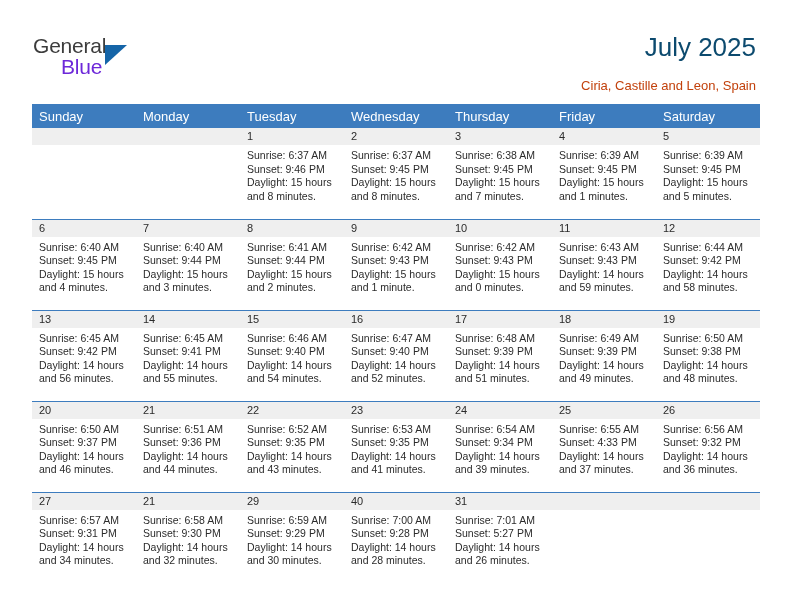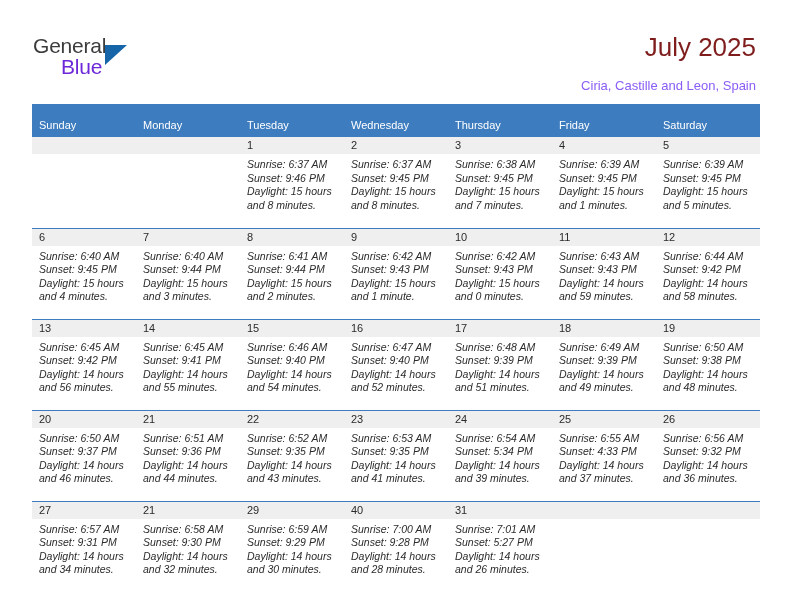--- a/index.html
+++ b/index.html
@@ -56,50 +56,50 @@
     width: 0; height: 0;
     border-left: 22px solid #1565a8;
     border-bottom: 20px solid transparent;
   }
 
   .title {
     position: absolute;
     right: 36px;
     top: 32px;
     font-size: 26px;
-    color: #7f1d1d;
+    color: #0c4a6e;
     font-weight: normal;
     white-space: nowrap;
   }
   .subtitle {
     position: absolute;
     right: 36px;
     top: 78px;
     font-size: 13px;
-    color: #8b5cf6;
+    color: #c2410c;
     white-space: nowrap;
   }
 
   
   .cal {
     position: absolute;
     left: 32px;
     top: 104px;
     width: 728px;
     border-collapse: collapse;
     table-layout: fixed;
   }
 
   .cal th {
     background: #3d7cbe;
     color: #ffffff;
-    font-size: 11px;
+    font-size: 13px;
     font-weight: normal;
     text-align: left;
-    padding: 15px 0 5px 7px;
+    padding: 6px 0 5px 7px;
     height: 21px;
     line-height: 13px;
   }
 
   .cal td {
     width: 104px;
     vertical-align: top;
     padding: 0;
     border-top: 1px solid #3d7cbe;
     background: #ffffff;
@@ -112,21 +112,20 @@
     height: 17px;
     line-height: 17px;
     padding-left: 7px;
     font-size: 11px;
     color: #2b2b2b;
   }
   .daynum.empty { color: transparent; }
 
   .lines {
     padding: 4px 6px 0 7px;
-    font-style: italic;
   }
   .lines div {
     font-size: 10.5px;
     line-height: 13.6px;
     color: #2b2b2b;
     white-space: nowrap;
   }
 </style>
 </head>
 <body>
@@ -375,21 +374,21 @@
               <div>Sunrise: 6:53 AM</div>
               <div>Sunset: 9:35 PM</div>
               <div>Daylight: 14 hours</div>
               <div>and 41 minutes.</div>
             </div>
           </td>
           <td>
             <div class="daynum">24</div>
             <div class="lines">
               <div>Sunrise: 6:54 AM</div>
-              <div>Sunset: 5:34 PM</div>
+              <div>Sunset: 9:34 PM</div>
               <div>Daylight: 14 hours</div>
               <div>and 39 minutes.</div>
             </div>
           </td>
           <td>
             <div class="daynum">25</div>
             <div class="lines">
               <div>Sunrise: 6:55 AM</div>
               <div>Sunset: 4:33 PM</div>
               <div>Daylight: 14 hours</div>

